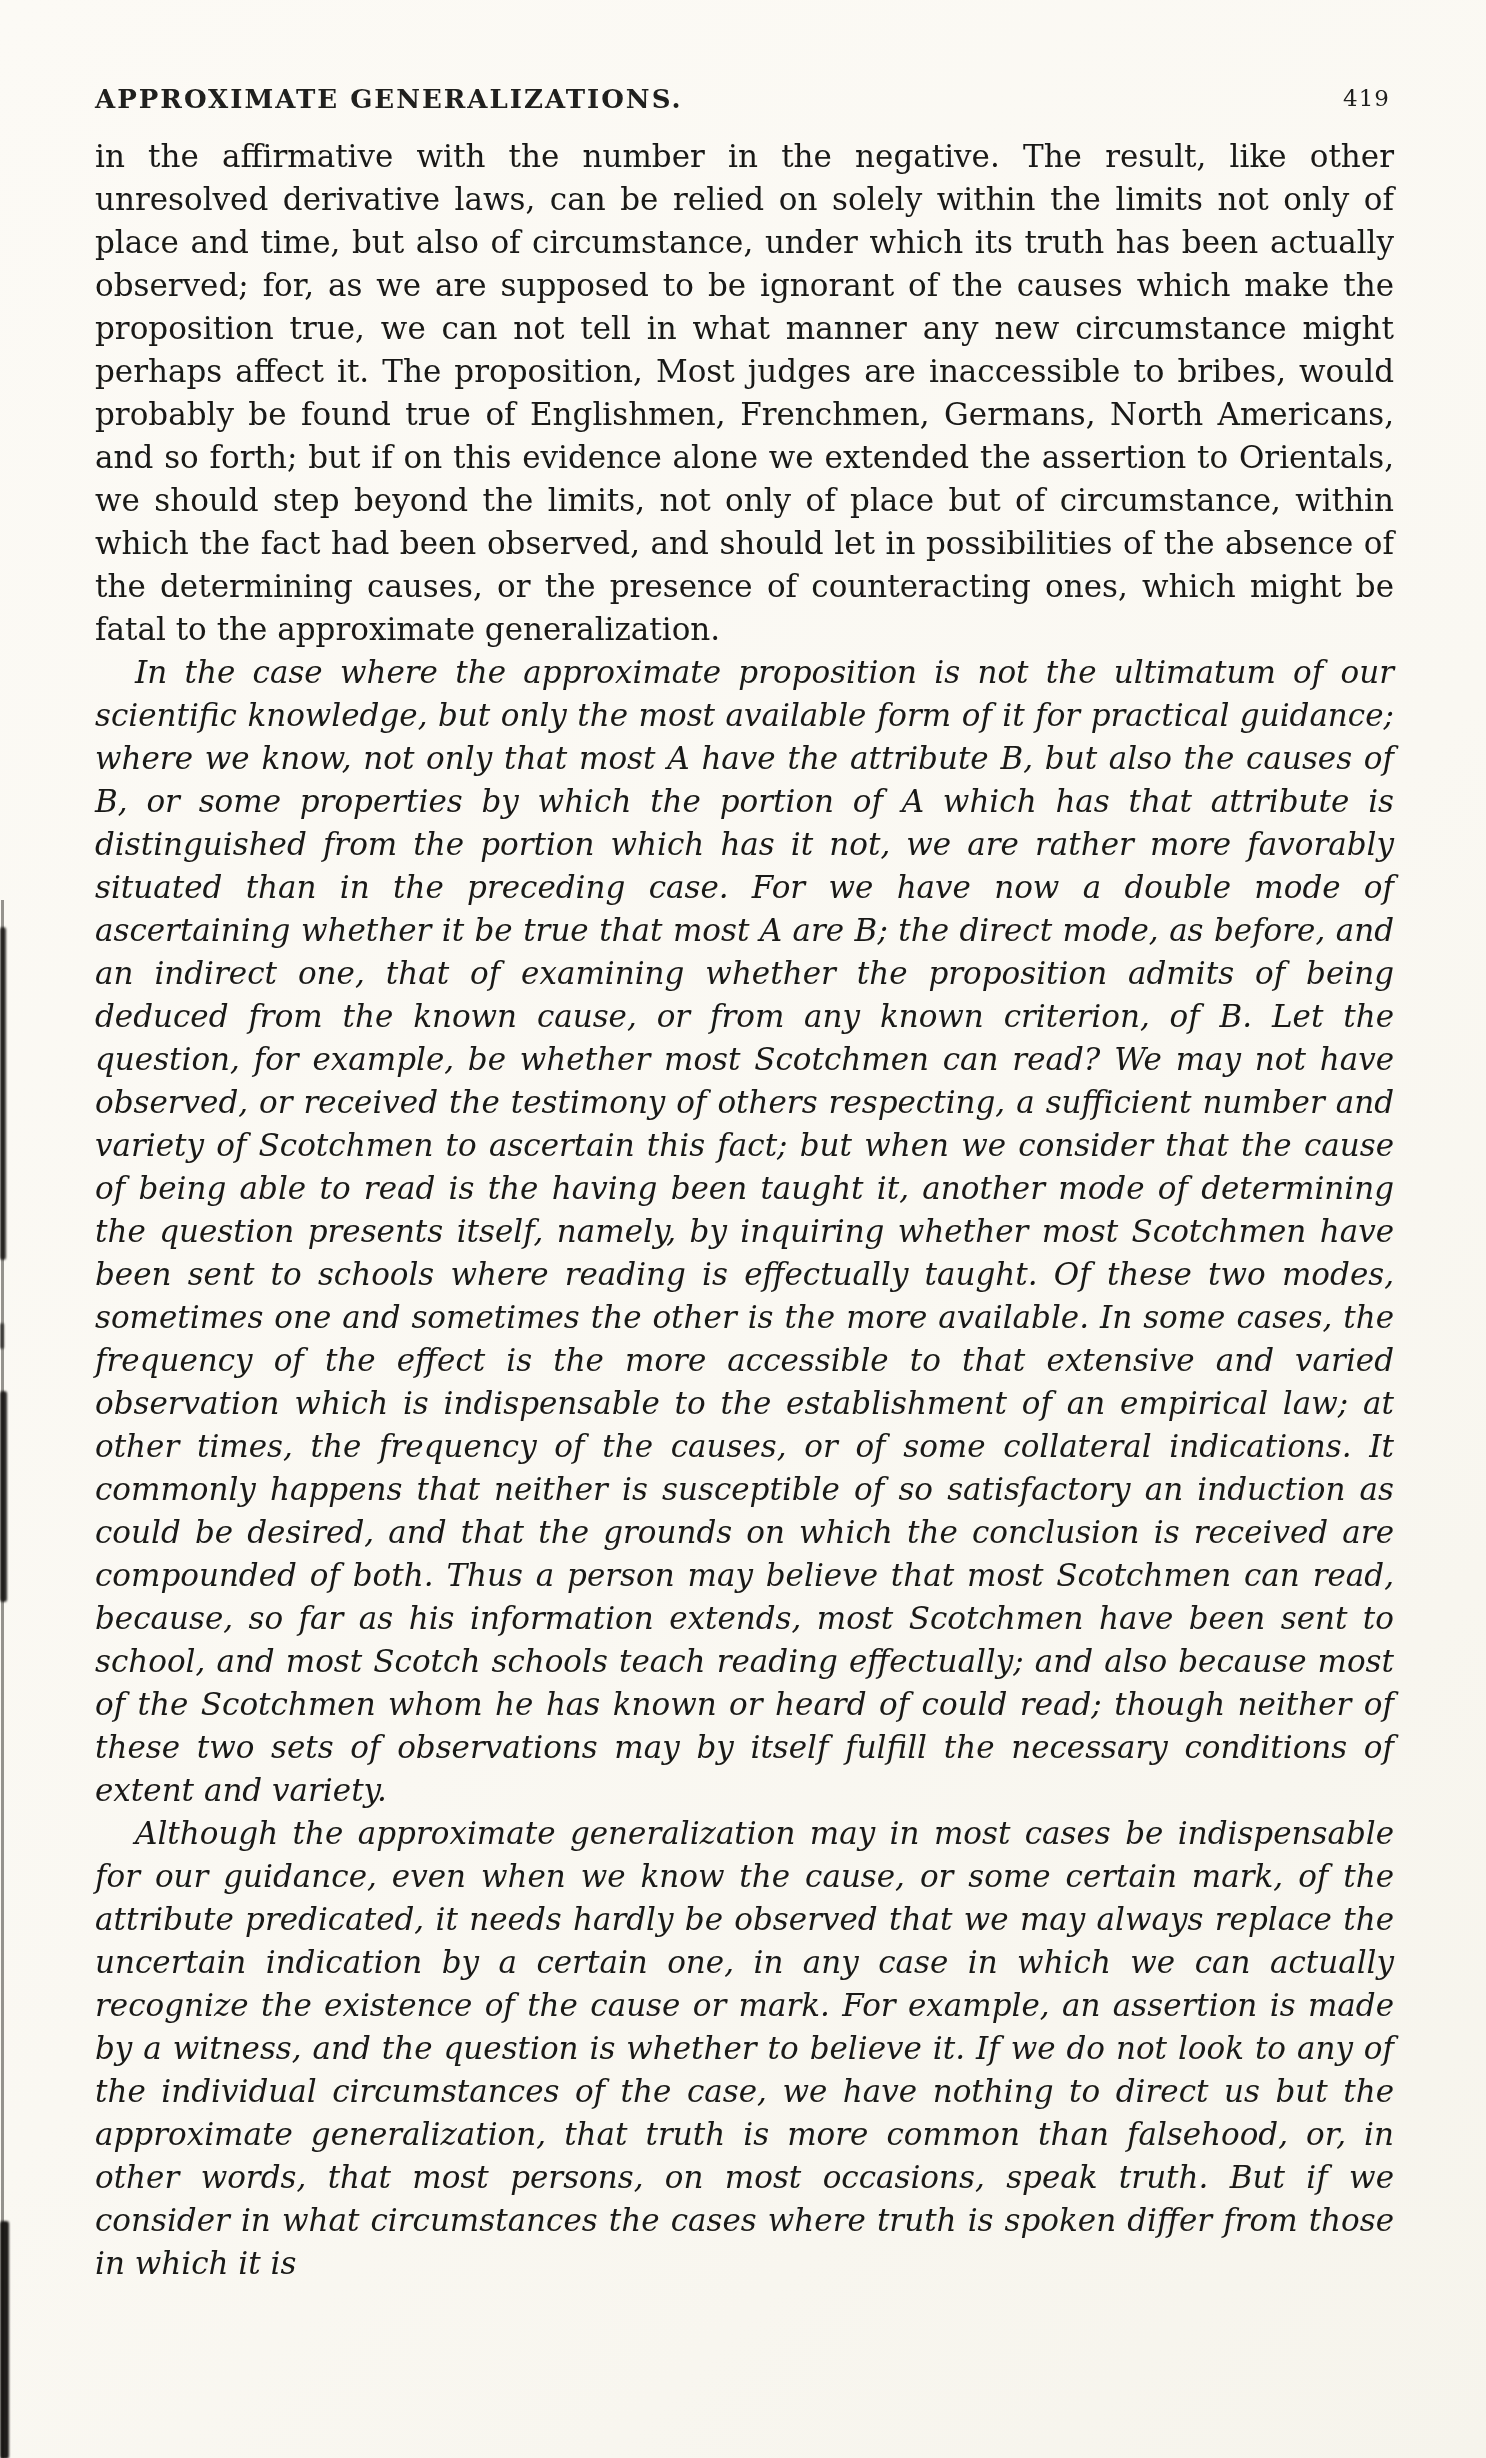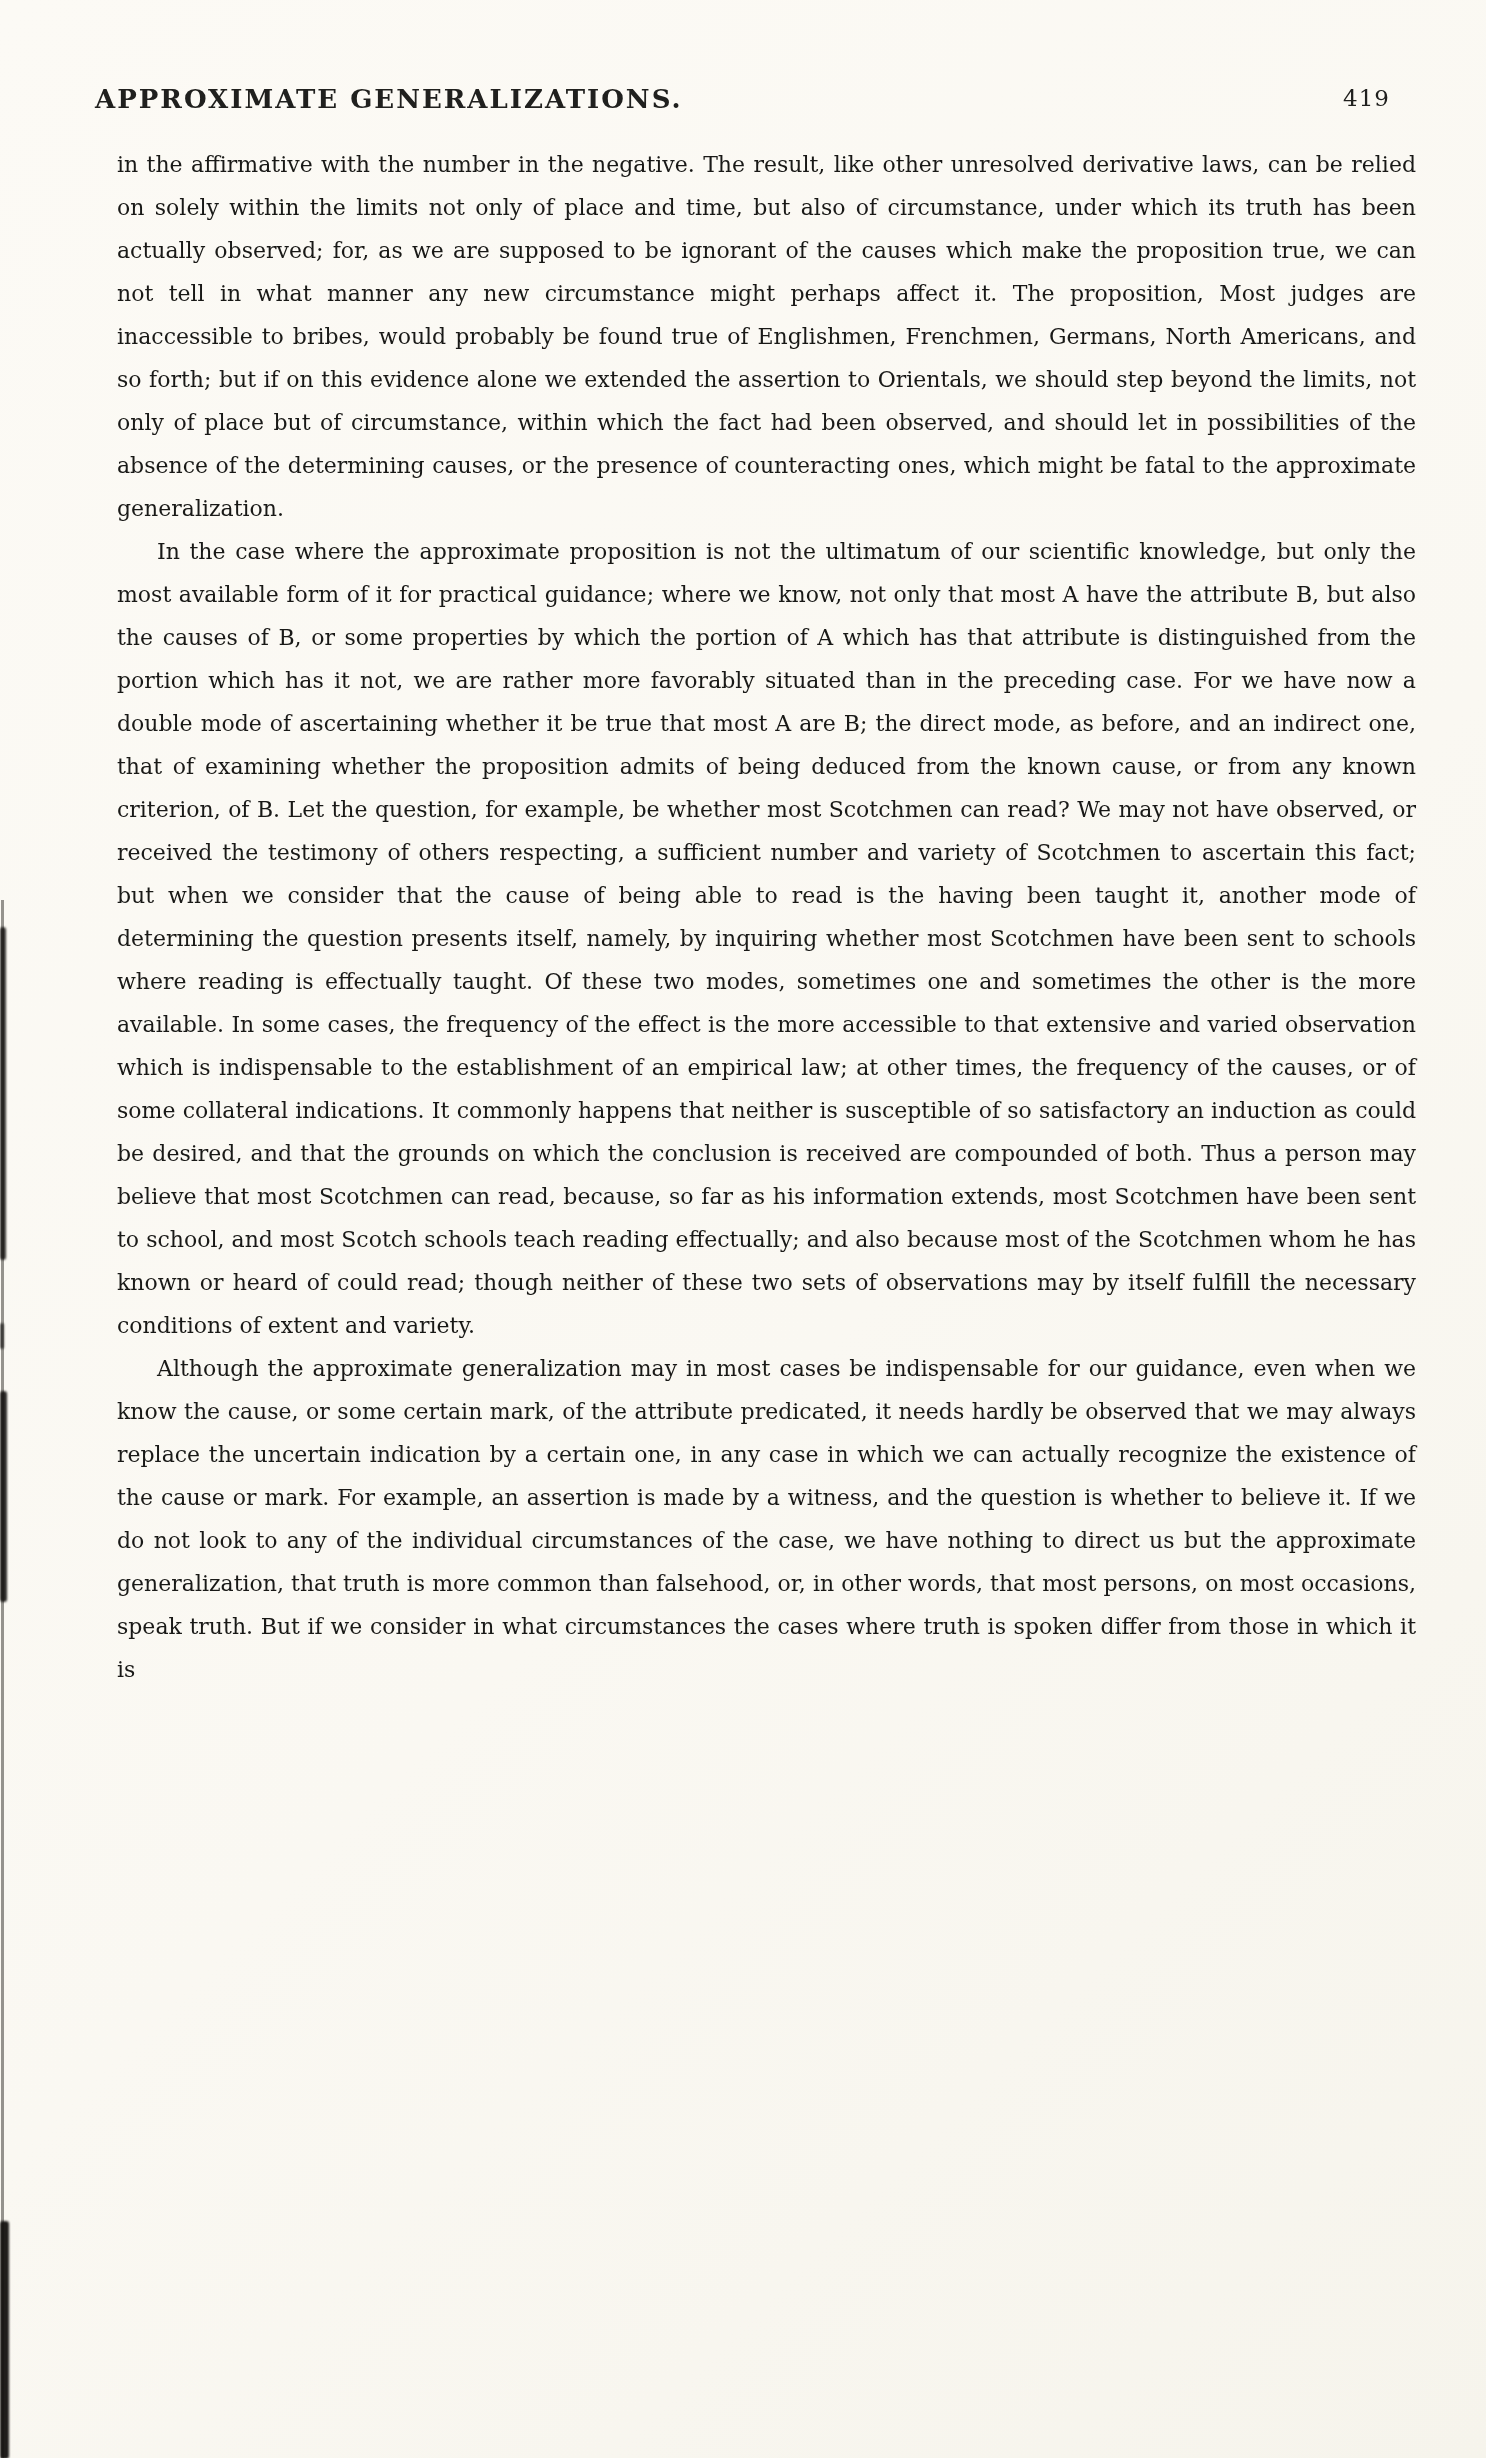--- a/index.html
+++ b/index.html
@@ -38,35 +38,35 @@
     right: 2px;
     top: 1px;
     font-size: 23px;
     color: #20201e;
     letter-spacing: 1px;
   }
 
   
   .text-block {
     position: absolute;
-    top: 143px;
+    top: 135px;
     left: 95px;
     width: 1299px;
-    font-size: 22px;
+    font-size: 31px;
     line-height: 43px;
     text-align: justify;
     color: #191917;
-    margin-left: 22px;
   }
   .para {
     margin: 0;
     text-indent: 0;
   }
   .para.indented {
     text-indent: 40px;
+    font-style: italic;
   }
 
   
   .edge-line {
     position: absolute;
     left: 1px;
     top: 900px;
     width: 3px;
     height: 1558px;
     background: rgba(25, 22, 18, 0.45);

